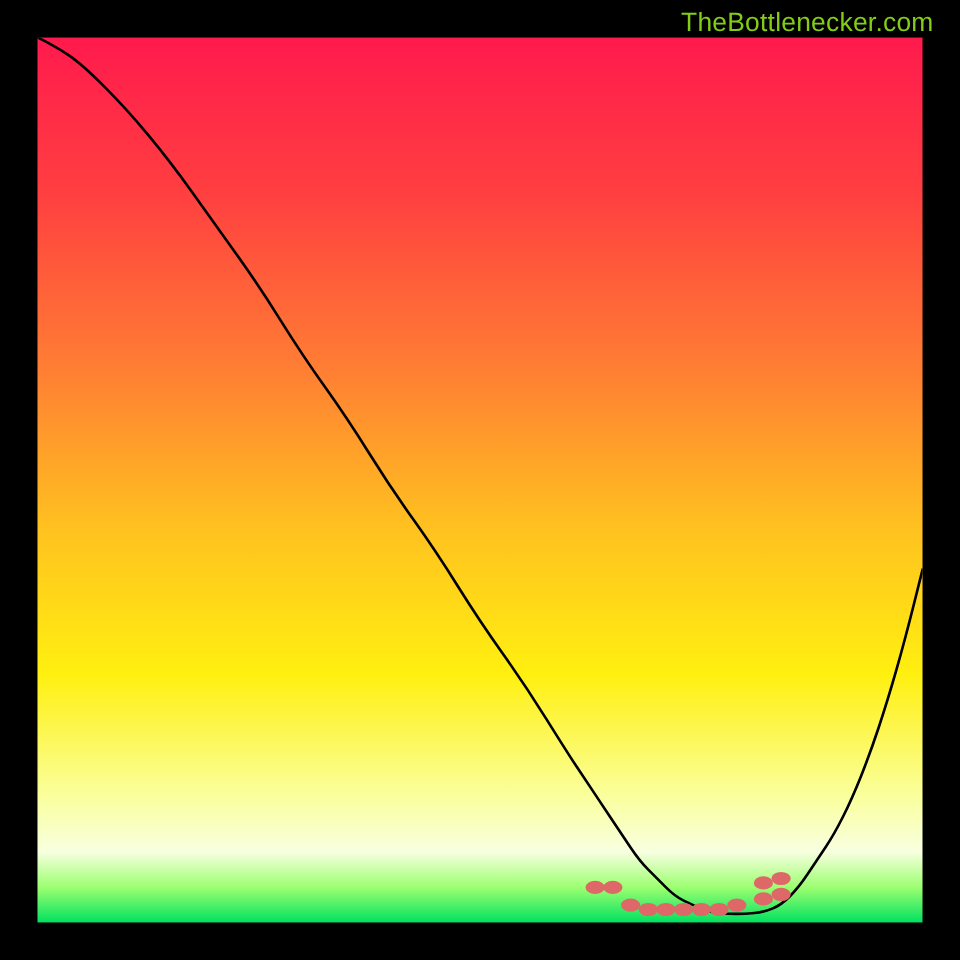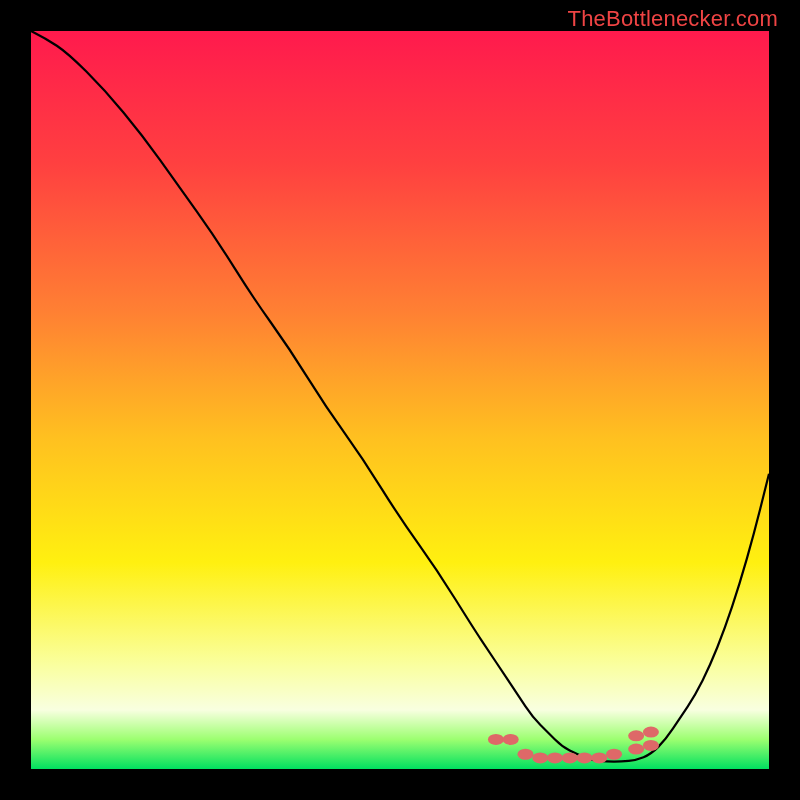--- a/index.html
+++ b/index.html
@@ -14,21 +14,21 @@
   .container {
     position: relative;
     width: 800px;
     height: 800px;
     background: #000;
   }
   .watermark {
     position: absolute;
     top: 6px;
     right: 22px;
-    color: #ef4444;
+    color: #84cc16;
     font-size: 22px;
     font-weight: 500;
     letter-spacing: 0.2px;
     z-index: 20;
   }
   .plot-area {
     position: absolute;
     left: 31px;
     top: 31px;
     width: 738px;

